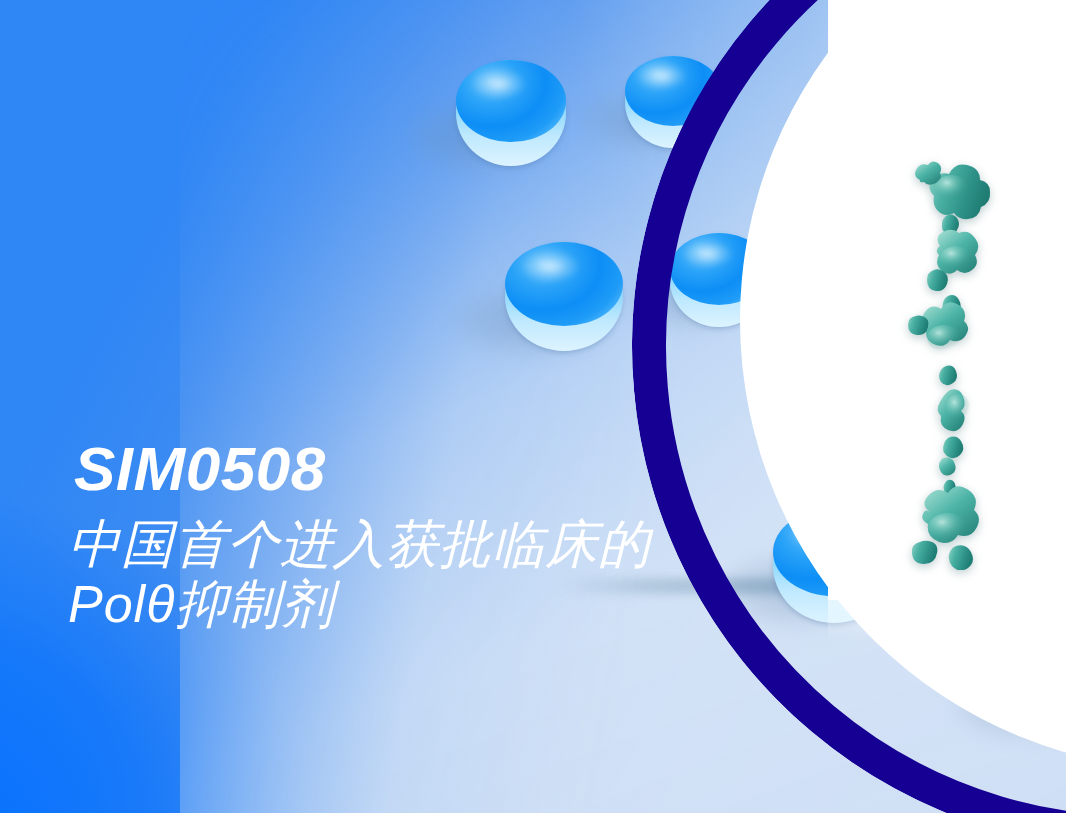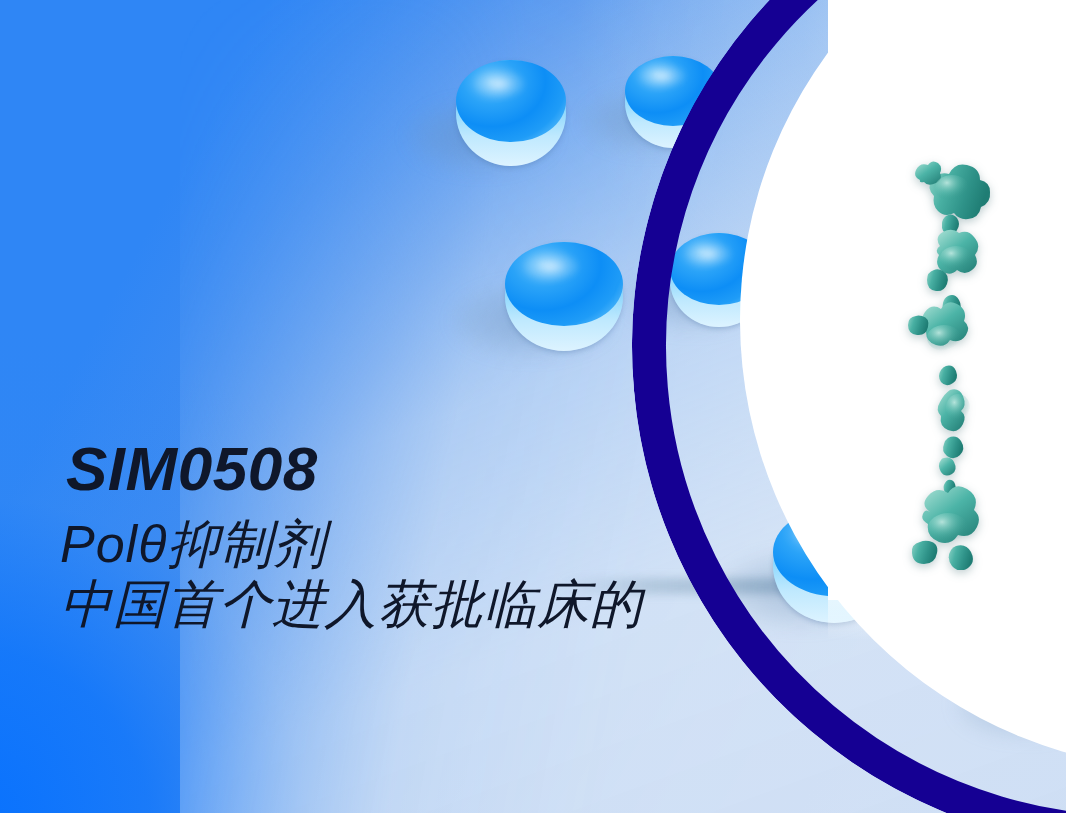--- a/index.html
+++ b/index.html
@@ -177,24 +177,24 @@
     left: 890px;
     top: 150px;
     width: 130px;
     height: 420px;
     filter: drop-shadow(0 3px 5px rgba(40,90,95,0.30));
   }
 
   
   .headline {
     position: absolute;
-    left: 60px;
+    left: 68px;
     top: 438px;
     width: 840px;
-    color: #0f172a;
+    color: #ffffff;
   }
   .headline .product {
     font-size: 62px;
     font-weight: 700;
     font-style: italic;
     letter-spacing: 0.5px;
     line-height: 1.0;
     margin: 0 0 14px 6px;
   }
   .headline .sub-line {
@@ -316,17 +316,17 @@
     <path fill="url(#tealA)" d="M58 330 q5 -1 7 4 q2 6 -2 9 q-5 3 -8 -1 q-3 -5 0 -9 q1 -2 3 -3z"></path>
 
     <path fill="url(#tealB)" d="M40 362 q-10 -7 -2 -16 q9 -10 20 -3 q7 -11 19 -4 q13 8 7 21 q8 7 3 17 q-6 12 -19 8 q-7 11 -19 7 q-13 -5 -11 -18 q-9 -5 -4 -12 q2 -3 6 0z"></path>
     <path fill="url(#tealA)" d="M30 392 q-9 2 -8 11 q1 11 12 11 q11 0 13 -11 q2 -10 -8 -12 q-5 -1 -9 1z"></path>
     <path fill="url(#tealA)" d="M66 396 q10 -3 15 6 q5 10 -3 16 q-9 6 -16 -2 q-6 -8 -1 -16 q2 -3 5 -4z"></path>
     <ellipse cx="58" cy="378" rx="20" ry="15" fill="url(#tealHi)"></ellipse>
   </svg>
 
   <div class="headline">
     <div class="product">SIM0508</div>
+    <div class="sub-line">中国首个进入获批临床的</div>
     <div class="sub-line">Polθ抑制剂</div>
-    <div class="sub-line">中国首个进入获批临床的</div>
   </div>
 
 </div>
 
 </body></html>

